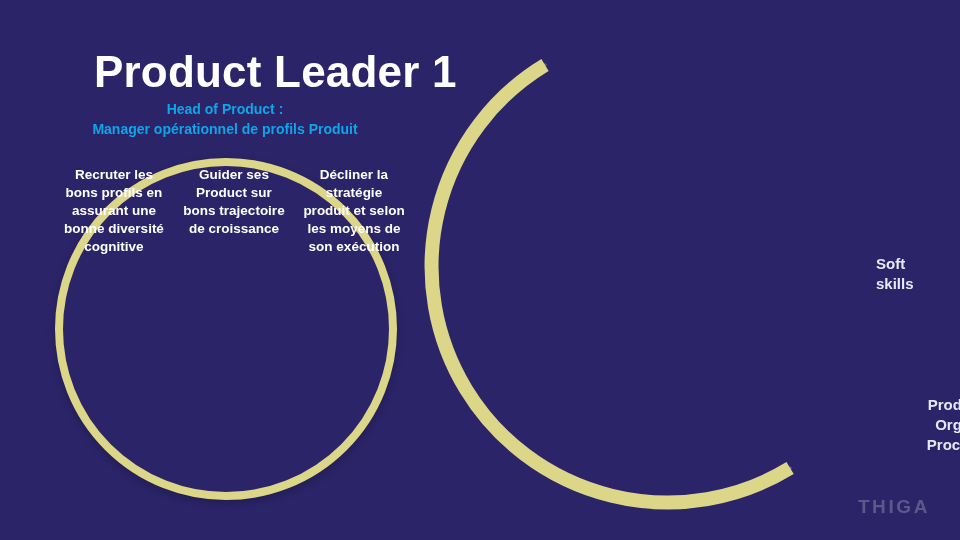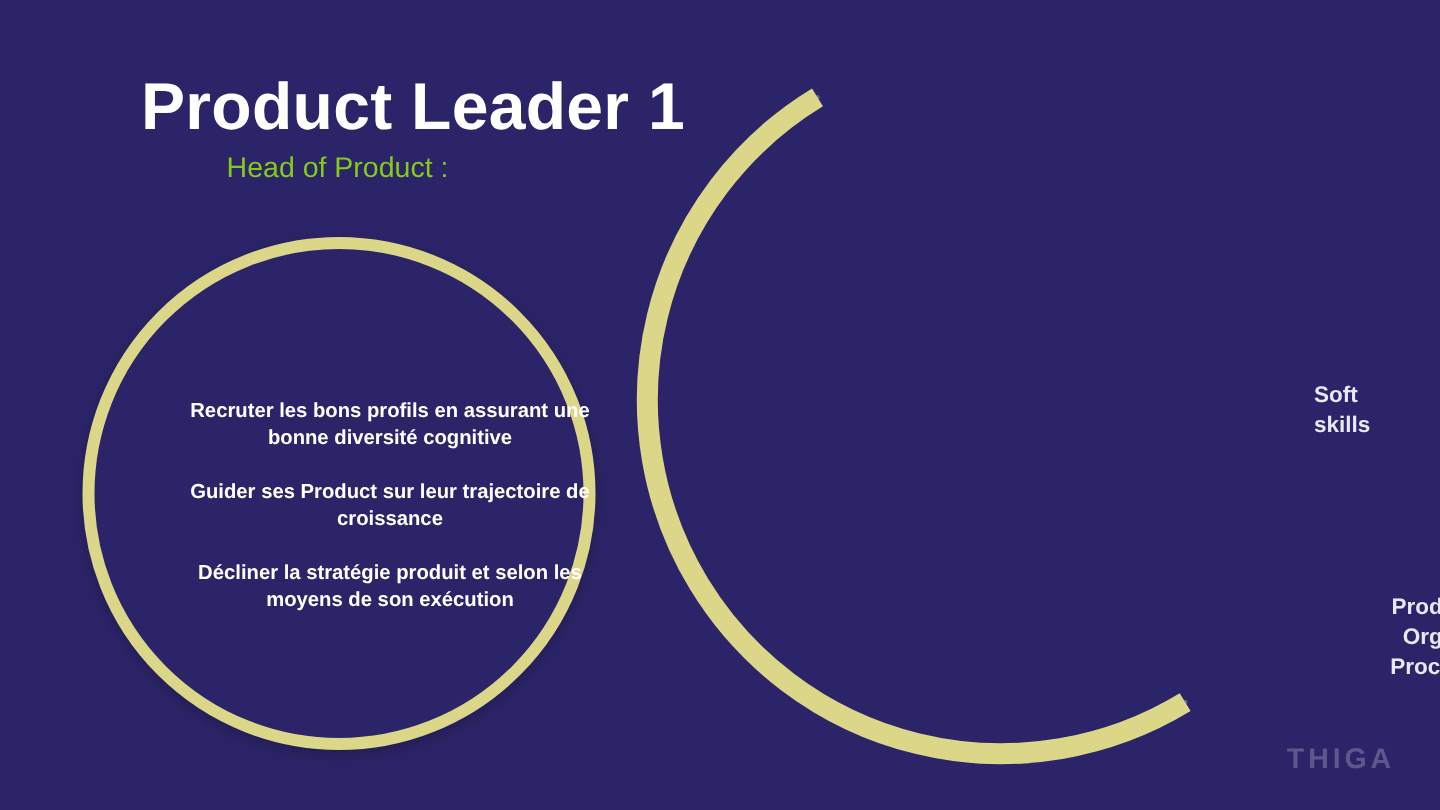--- a/index.html
+++ b/index.html
@@ -32,23 +32,23 @@
     line-height: 1.1;
     white-space: nowrap;
     margin-left: 39px;
   }
   .subtitle {
     position: absolute;
     left: 40px;
     top: 100px;
     width: 370px;
     text-align: center;
-    font-size: 19px;
-    font-weight: 400;
-    color: #84cc16;
+    font-size: 14px;
+    font-weight: 700;
+    color: #0ea5e9;
     line-height: 1.42;
   }
   .subtitle-line {
     display: block;
   }
 
   
   .left-circle {
     position: absolute;
     left: 55px;
@@ -60,22 +60,21 @@
     box-sizing: border-box;
     box-shadow: 0 3px 9px rgba(0,0,0,0.22);
   }
   .left-circle-inner {
     position: absolute;
     left: 0;
     top: 0;
     width: 342px;
     height: 342px;
     display: flex;
-    flex-direction: column;
-    align-items: flex-end;
+    align-items: flex-start;
     justify-content: center;
     gap: 18px;
   }
   .bullet {
     width: 290px;
     text-align: center;
     font-size: 13.5px;
     font-weight: bold;
     color: #ffffff;
     line-height: 1.34;
@@ -126,26 +125,27 @@
 </style>
 </head>
 <body>
 
 <div class="slide">
 
   <div class="title">Product Leader 1</div>
 
   <div class="subtitle">
     <span class="subtitle-line">Head of Product :</span>
+    <span class="subtitle-line">Manager opérationnel de profils Produit</span>
   </div>
 
   <div class="left-circle">
     <div class="left-circle-inner">
       <div class="bullet">Recruter les bons profils en assurant une bonne diversité cognitive</div>
-      <div class="bullet">Guider ses Product sur leur trajectoire de croissance</div>
+      <div class="bullet">Guider ses Product sur bons trajectoire de croissance</div>
       <div class="bullet">Décliner la stratégie produit et selon les moyens de son exécution</div>
     </div>
   </div>
 
   <div class="right-circle-wrap">
     <svg width="500" height="510" viewBox="0 0 500 510" aria-hidden="true">
 
       <path d="M 380.1 446.1 A 232 232 0 1 1 135.0 42.9" fill="none" stroke="#6f6b9b" stroke-width="3" stroke-linecap="round" opacity="0.85" transform="translate(0,0)"></path>
 
       <path d="M 135.0 42.9 A 232 232 0 1 0 380.1 446.1" fill="none" stroke="#dcd689" stroke-width="14" stroke-linecap="butt"></path>

